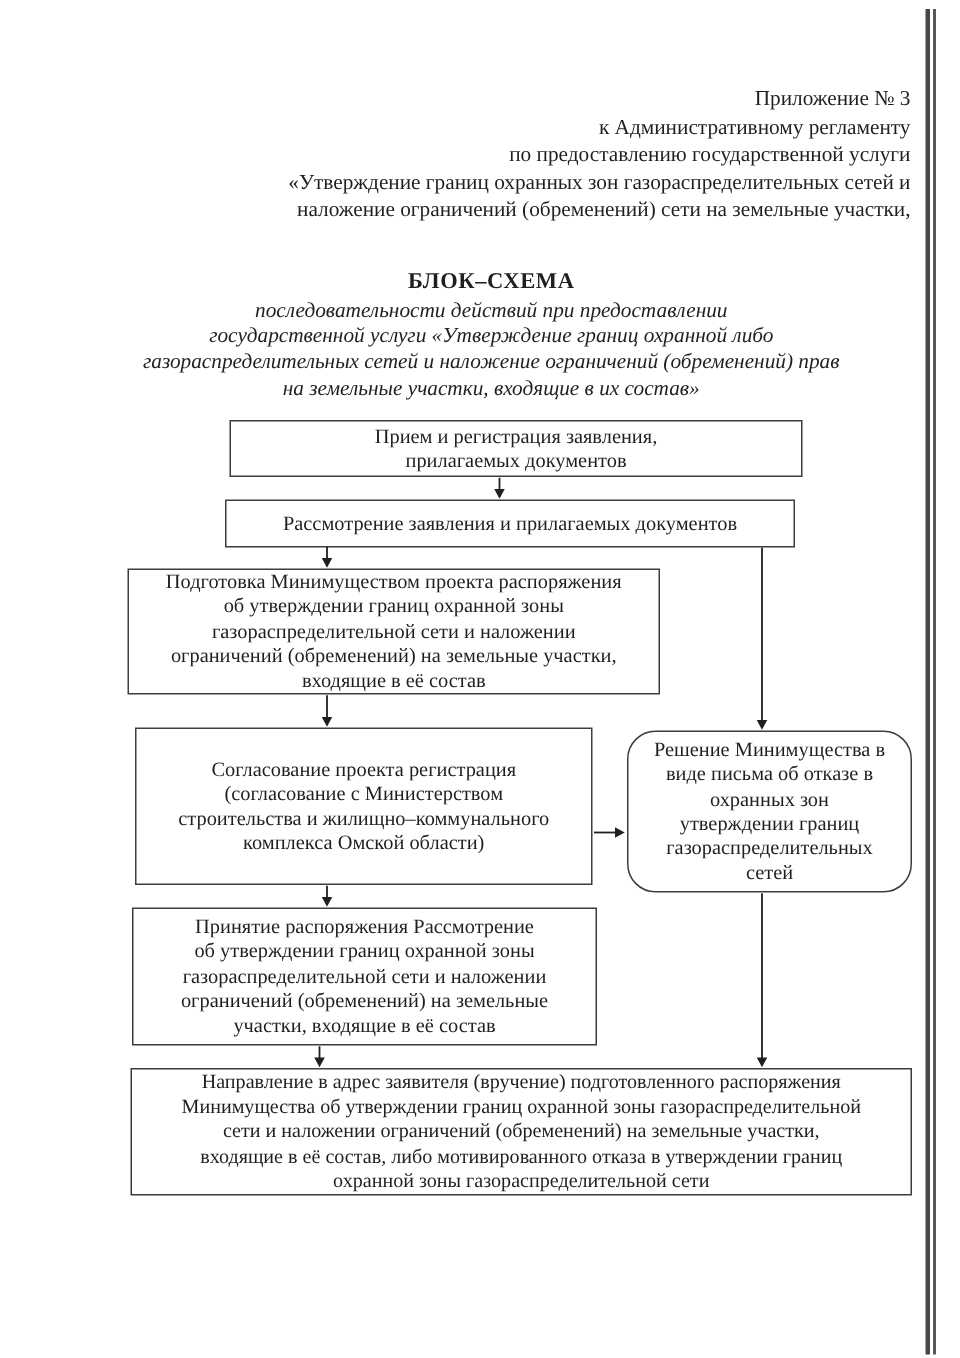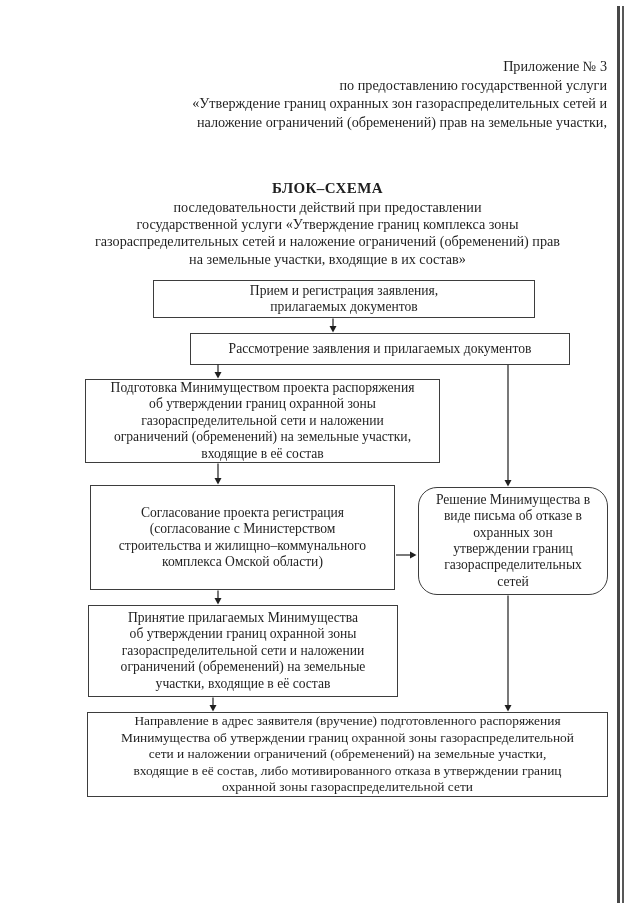--- a/index.html
+++ b/index.html
@@ -11,58 +11,59 @@
   .header{
     position:absolute;left:30px;right:33px;top:57px;
     text-align:right;font-size:14.2px;line-height:18.6px;
   }
   .title-heading{
     position:absolute;left:35px;width:585px;top:180px;
     text-align:center;font-size:15px;letter-spacing:.4px;font-weight:bold;
   }
   .title-lines{
     position:absolute;left:35px;width:585px;top:199px;
-    text-align:center;font-size:14.2px;line-height:17.2px;
+    text-align:center;font-size:14.2px;line-height:17.2px;font-style:italic;
   }
   .fbox{
     position:absolute;border:1px solid #3d3d3d;background:#ffffff;
     display:flex;flex-direction:column;justify-content:center;
     text-align:center;font-size:13.6px;line-height:16.4px;padding:15px 2px;
   }
   #b1{left:153px;top:280px;width:382px;height:38px;}
-  #b2{left:150px;top:333px;width:380px;height:31px;margin-left:40px;}
+  #b2{left:150px;top:333px;width:380px;height:31px;}
   #b3{left:85px; top:379px;width:355px;height:84px;}
   #b4{left:90px; top:485px;width:305px;height:105px;}
   #b5{left:418px;top:487px;width:190px;height:108px;border-radius:19px;}
   #b6{left:88px; top:605px;width:310px;height:92px;}
   #b7{left:87px; top:712px;width:521px;height:85px;font-size:13.4px;}
   .connectors{position:absolute;left:0;top:0;width:640px;height:905px;pointer-events:none;}
   .connectors line{stroke:#1f1f1f;stroke-width:1.2;}
   .connectors polygon{fill:#1f1f1f;}
   .edge{position:absolute;top:6px;height:897px;}
   .edge1{left:617px;width:2.5px;background:#474747;}
   .edge2{left:622px;width:1.5px;background:#585858;}
 </style>
 </head>
 <body>
 
 <div class="page">
 
   <div class="header">
       <div>Приложение № 3</div>
+      <div>к Административному регламенту</div>
       <div>по предоставлению государственной услуги</div>
       <div>«Утверждение границ охранных зон газораспределительных сетей и</div>
-      <div>наложение ограничений (обременений) прав на земельные участки,</div>
+      <div>наложение ограничений (обременений) сети на земельные участки,</div>
     </div>
 
   <div class="title-heading">БЛОК–СХЕМА</div>
 
   <div class="title-lines">
       <div>последовательности действий при предоставлении</div>
-      <div>государственной услуги «Утверждение границ комплекса зоны</div>
+      <div>государственной услуги «Утверждение границ охранной либо</div>
       <div>газораспределительных сетей и наложение ограничений (обременений) прав</div>
       <div>на земельные участки, входящие в их состав»</div>
     </div>
 
   <div class="fbox" id="b1">
       <div>Прием и регистрация заявления,</div>
       <div>прилагаемых документов</div>
     </div>
 
   <div class="fbox" id="b2">
@@ -87,21 +88,21 @@
   <div class="fbox" id="b5">
       <div>Решение Минимущества в</div>
       <div>виде письма об отказе в</div>
       <div>охранных зон</div>
       <div>утверждении границ</div>
       <div>газораспределительных</div>
       <div>сетей</div>
     </div>
 
   <div class="fbox" id="b6">
-      <div>Принятие прилагаемых Минимущества</div>
+      <div>Принятие распоряжения Рассмотрение</div>
       <div>об утверждении границ охранной зоны</div>
       <div>газораспределительной сети и наложении</div>
       <div>ограничений (обременений) на земельные</div>
       <div>участки, входящие в её состав</div>
     </div>
 
   <div class="fbox" id="b7">
       <div>Направление в адрес заявителя (вручение) подготовленного распоряжения</div>
       <div>Минимущества об утверждении границ охранной зоны газораспределительной</div>
       <div>сети и наложении ограничений (обременений) на земельные участки,</div>

